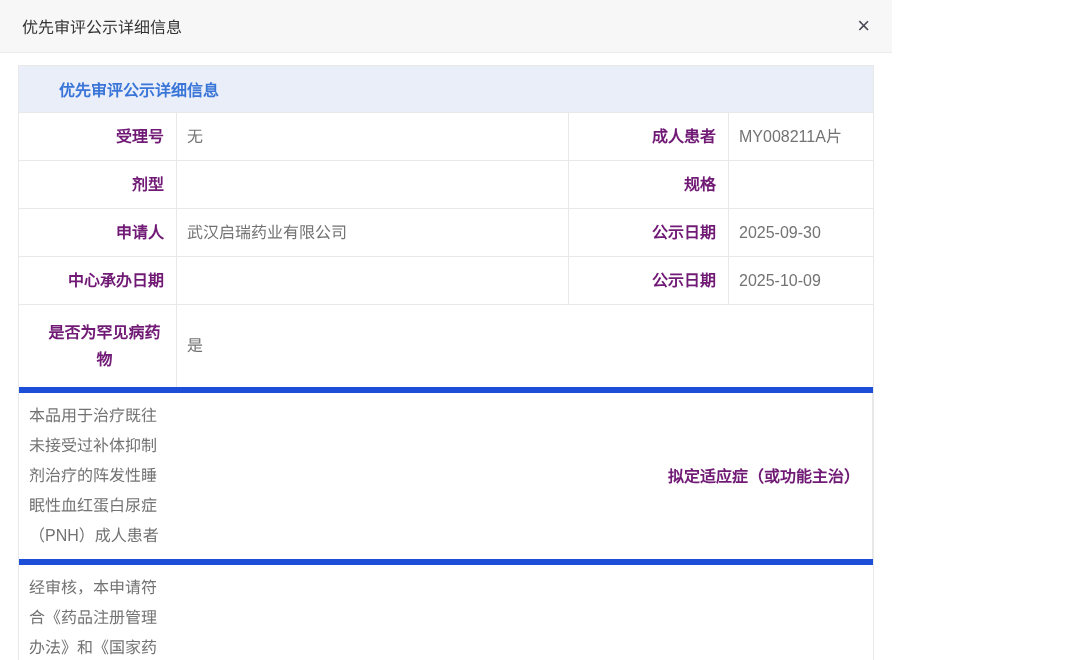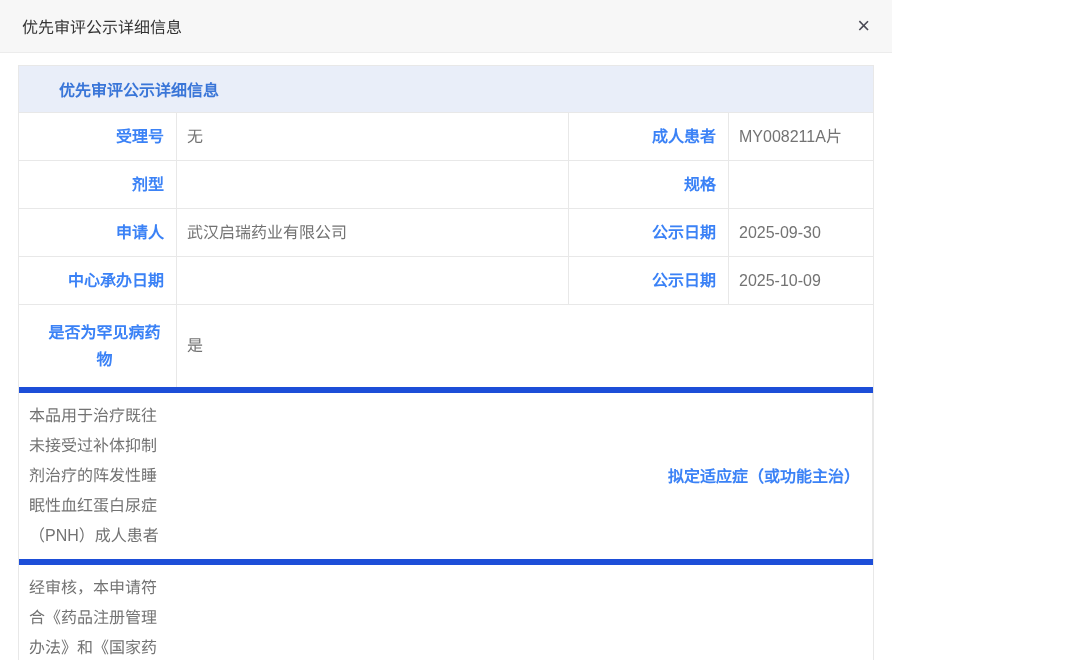--- a/index.html
+++ b/index.html
@@ -15,21 +15,21 @@
   
   .detail-table { margin:12px 18px 0 18px; border:1px solid #e8e8e8; font-size:16px; }
   .section-header { height:47px; background:#e9eef9; color:#3a76d8; font-weight:bold;
     display:flex; align-items:center; padding-left:40px; border-bottom:1px solid #e8e8e8; }
 
   .grid-row { display:grid; grid-template-columns:158px 392px 160px 1fr; border-bottom:1px solid #e8e8e8; }
   .full-row { display:grid; grid-template-columns:158px 1fr; border-bottom:6px solid #1d4ed8; }
   .detail-table .last-row { border-bottom:none; }
 
   .cell { display:flex; align-items:center; min-height:47px; }
-  .cell-label { justify-content:flex-end; padding:8px 12px 8px 26px; color:#3b82f6; font-weight:bold;
+  .cell-label { justify-content:flex-end; padding:8px 12px 8px 26px; color:#701a75; font-weight:bold;
     border-right:1px solid #e8e8e8; line-height:27px; }
   .cell-label > span { display:inline-block; text-align:center; }
   .cell-value { justify-content:flex-start; padding:8px 10px; color:#737373; line-height:30px; }
   .cell-value.mid { border-right:1px solid #e8e8e8; }
   .h82 { min-height:82px; }
   .h78 { min-height:78px; }
   .h112 { min-height:112px; }
 
   
   .modal-footer { display:flex; justify-content:flex-end; align-items:center; gap:26px;

